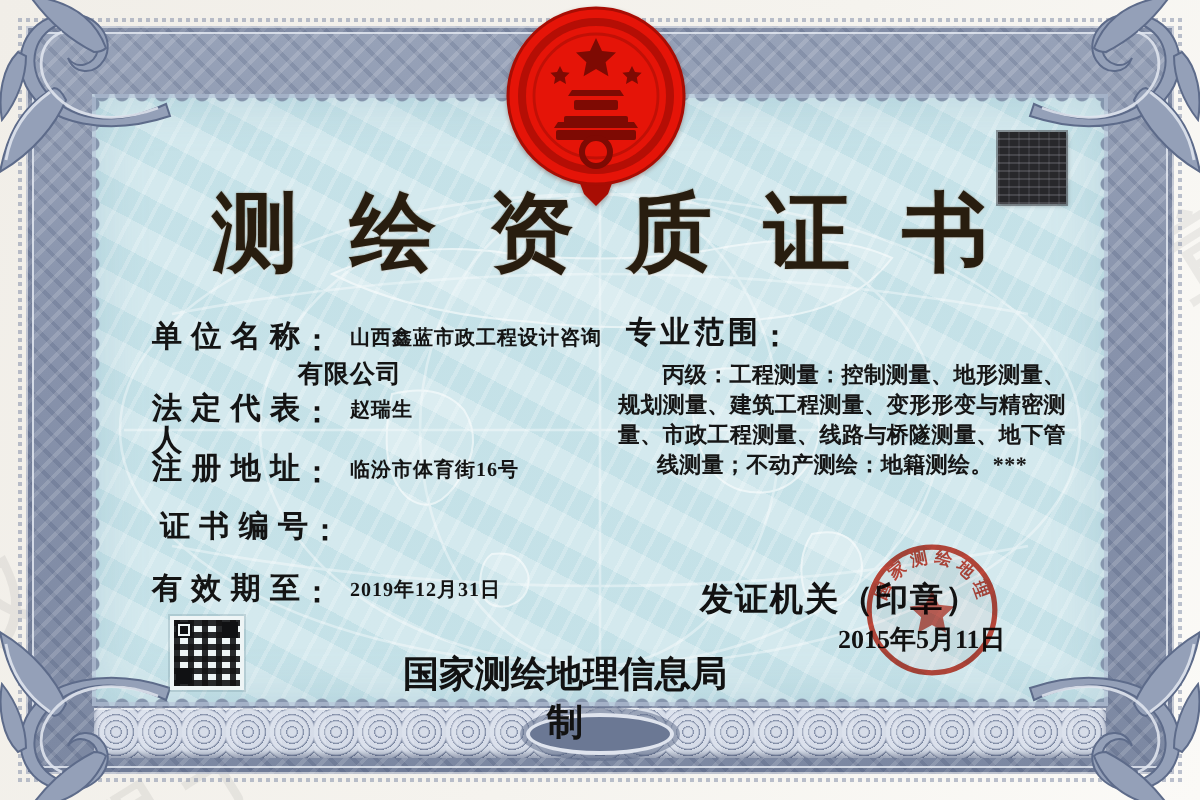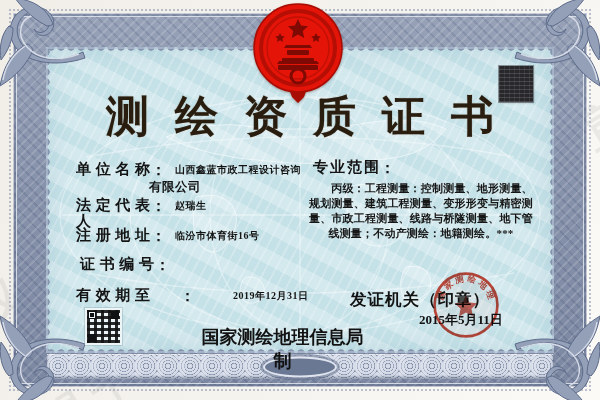--- a/index.html
+++ b/index.html
@@ -212,21 +212,21 @@
     <span class="lbl">注册地址</span>
       <span class="colon">：</span>
     <span class="val">临汾市体育街16号</span>
   </div>
 
   <div class="field" style="left:80px;top:256px;">
     <span class="lbl">证书编号</span>
       <span class="colon">：</span>
   </div>
 
-  <div class="field" style="left:76px;top:287px;gap:29px;">
+  <div class="field" style="left:76px;top:287px;">
     <span class="lbl">有效期至</span>
       <span class="colon">：</span>
     <span class="val">2019年12月31日</span>
   </div>
 
   <div class="scope-label">
     <span class="lbl" style="width:66px;">专业范围</span>
       <span class="colon">：</span>
   </div>
   <div class="scope-lines">

